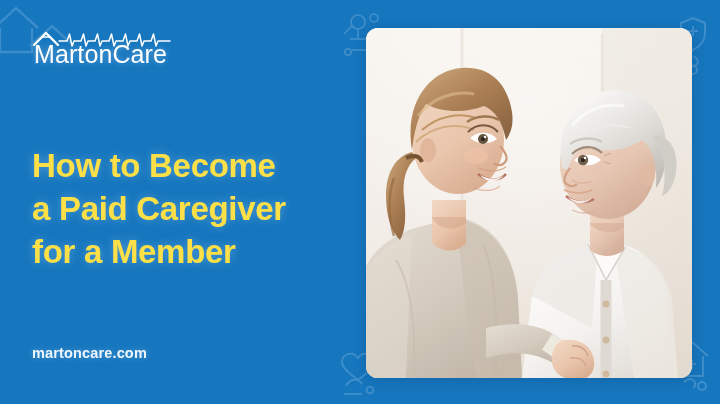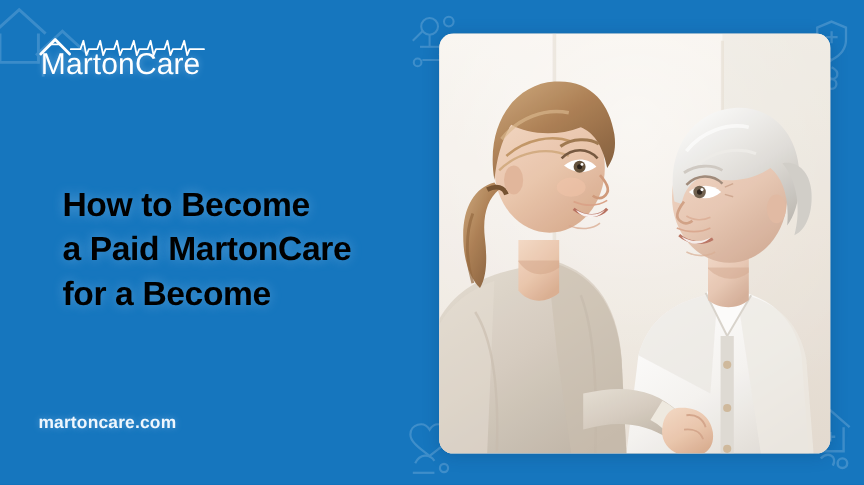--- a/index.html
+++ b/index.html
@@ -64,28 +64,27 @@
     text-shadow:0 0 6px rgba(190,225,255,.45);
   }
 
   
   .headline-wrap {
     flex:1;
     display:flex;
     align-items:center;
   }
   .headline {
-    font-size:28px;
+    font-size:33px;
     line-height:1.31;
     font-weight:700;
-    color:#000000;
+    color:#fde047;
     letter-spacing:-.3px;
     text-shadow:0 0 10px rgba(175,215,250,.40);
     max-width:300px;
-    margin-left:20px;
   }
   .headline .ln { display:block; white-space:nowrap; }
 
   
   .site-url {
     font-size:14.5px;
     font-weight:700;
     color:#eef6fd;
     letter-spacing:.15px;
     text-shadow:0 0 6px rgba(170,212,250,.42);
@@ -176,22 +175,22 @@
                    l2.5 -7 l2.5 12 l2 -5 h7
                    l2.5 -7 l2.5 12 l2 -5 h12" stroke-width="1.5"></path>
         </svg>
       </div>
       <div class="logo-word">MartonCare</div>
     </div>
 
     <div class="headline-wrap">
       <h1 class="headline">
         <span class="ln">How to Become</span>
-        <span class="ln">a Paid MartonCare</span>
-        <span class="ln">for a Become</span>
+        <span class="ln">a Paid Caregiver</span>
+        <span class="ln">for a Member</span>
       </h1>
     </div>
 
     <div class="site-url">martoncare.com</div>
   </div>
 
   <div class="photo-frame">
     <svg viewBox="0 0 326 350" preserveAspectRatio="xMidYMid slice">
       <defs>
         <linearGradient id="wallG" x1="0" y1="0" x2="0" y2="1">

